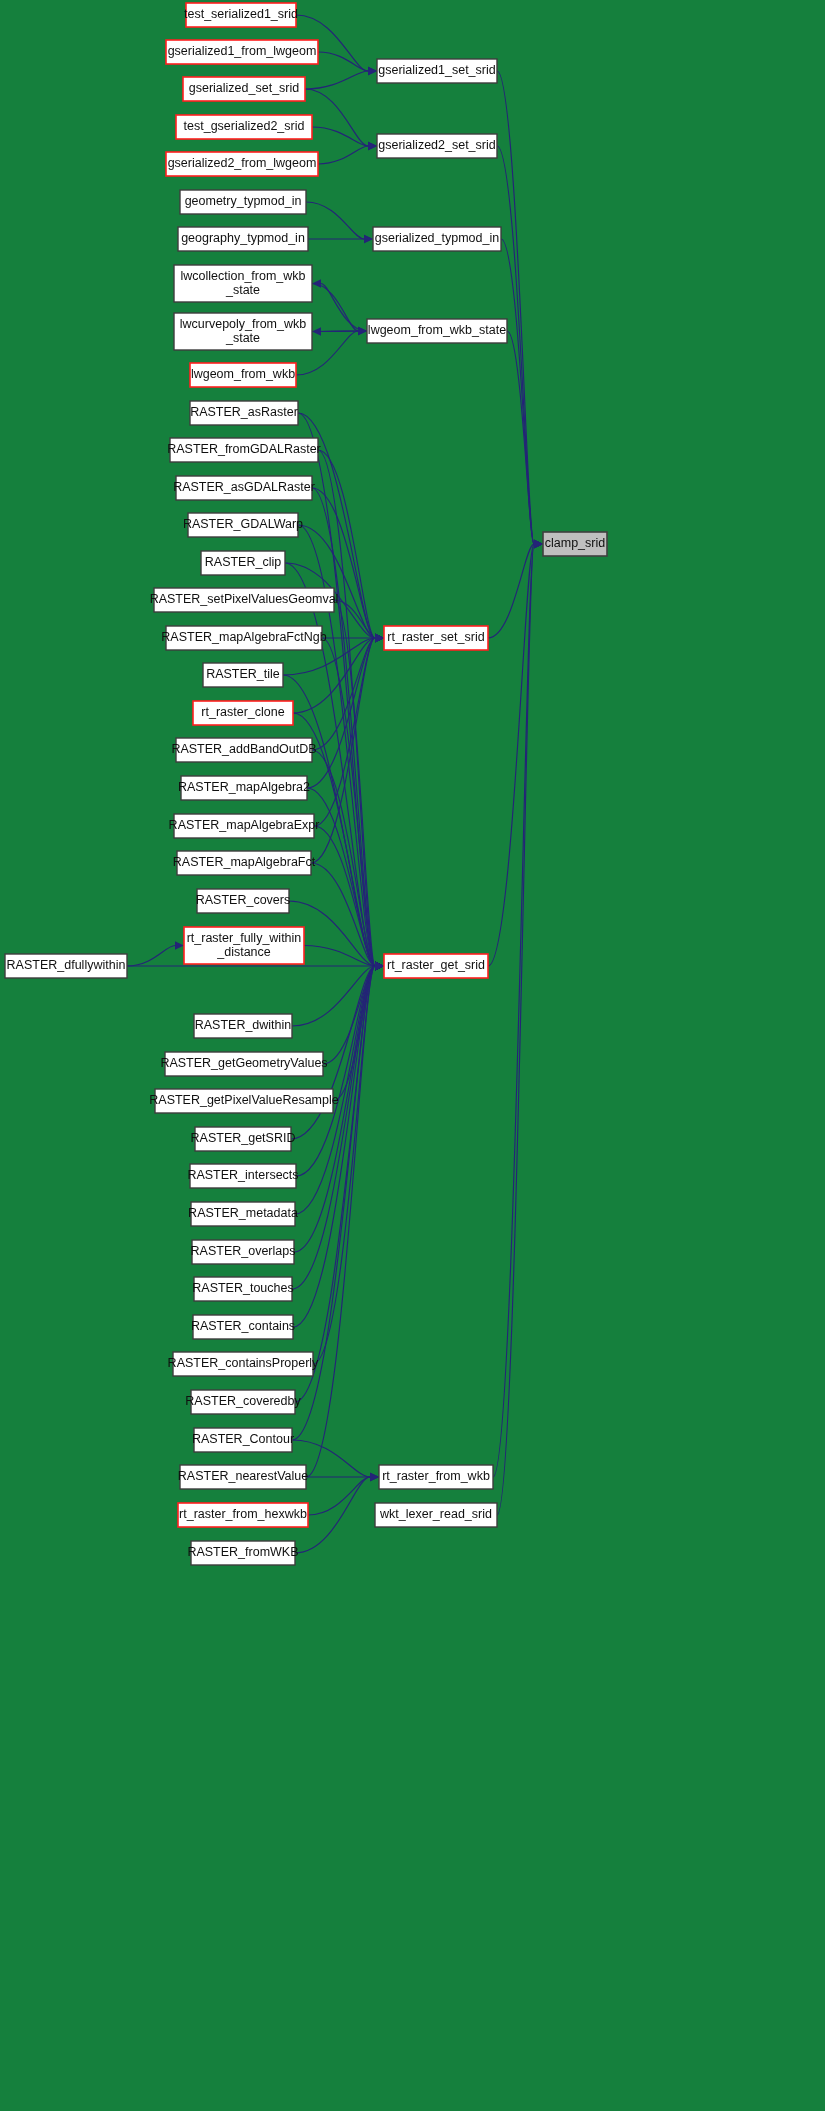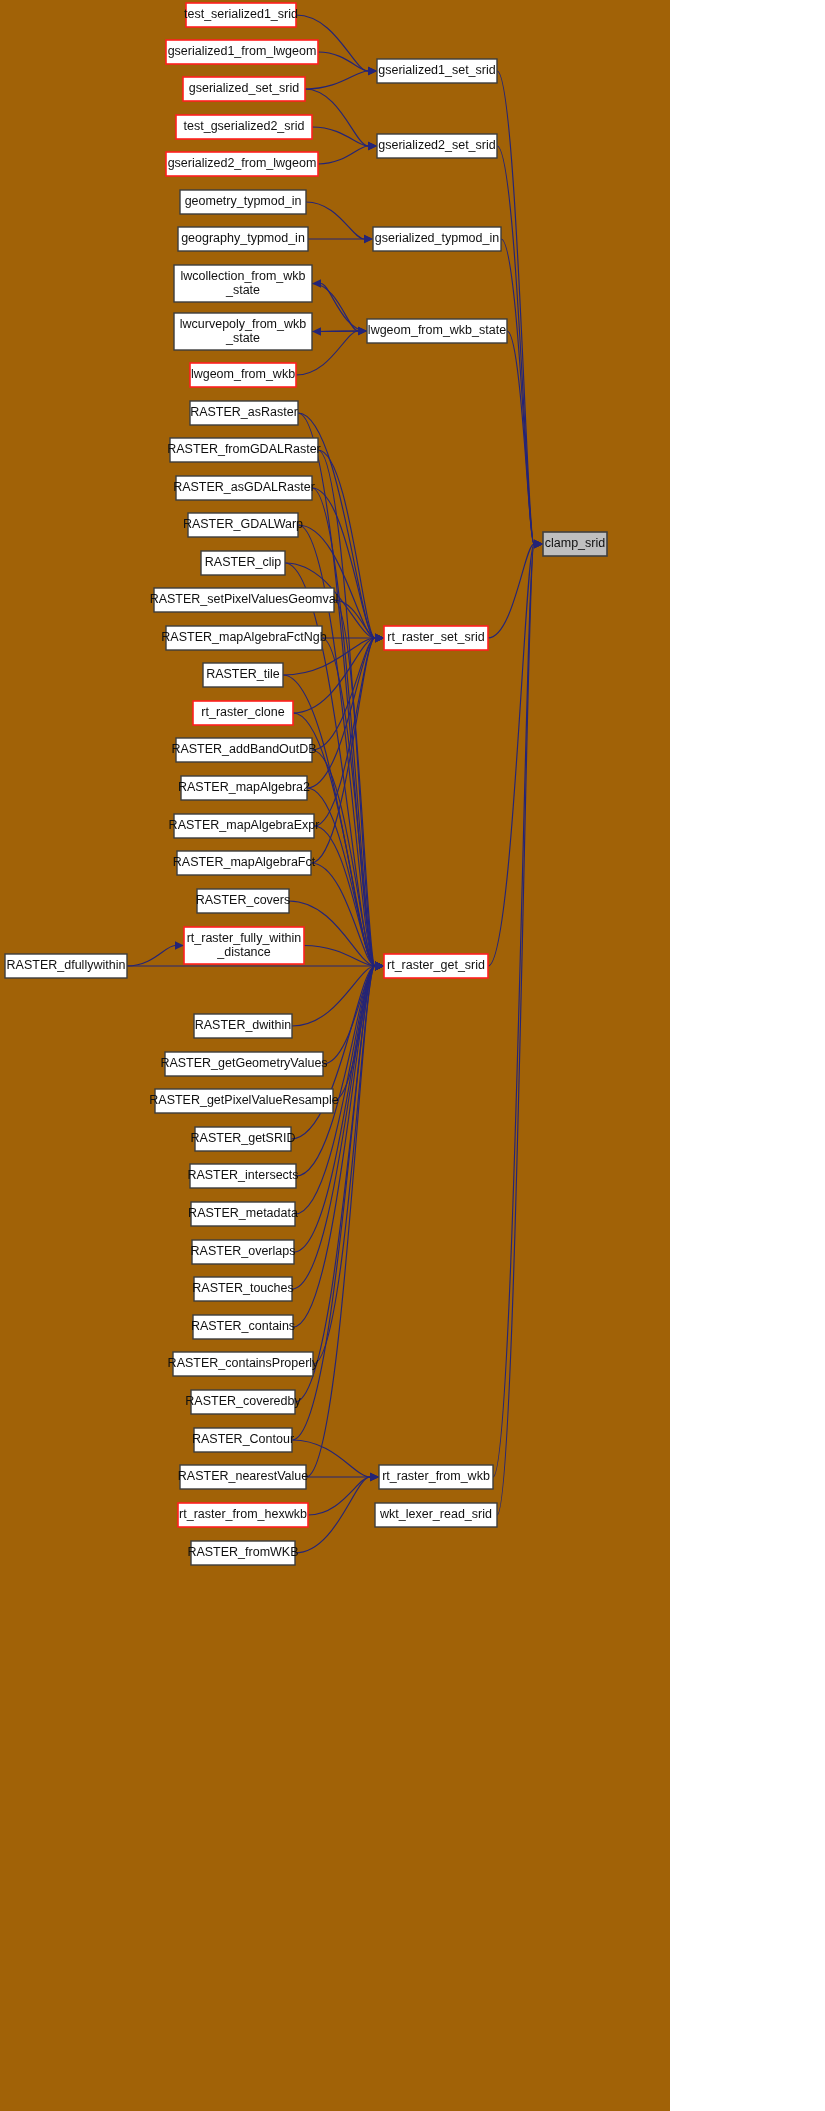--- a/index.html
+++ b/index.html
@@ -1,17 +1,17 @@
 <!DOCTYPE html>
 <html><head>
 <meta charset="utf-8">
 <style>
   html,body{margin:0;padding:0;background:#ffffff;}
   body{font-family:"Liberation Sans",sans-serif;}
-  #graph-root{position:relative;width:670px;height:2111px;overflow:hidden;background:#a16207;}
+  #graph-root{position:relative;width:825px;height:2111px;overflow:hidden;background:#15803d;}
   svg{display:block;}
   .node-box{fill:#ffffff;stroke:#3d3d3d;stroke-width:1.4;}
   .node-box.red{stroke:#ff2020;stroke-width:1.6;}
   .node-box.current{fill:#bfbfbf;stroke:#404040;stroke-width:1.6;}
   .node-label{font-family:"Liberation Sans",sans-serif;font-size:12.5px;fill:#101010;text-anchor:middle;dominant-baseline:middle;}
   .edge{fill:none;stroke:#242477;stroke-width:1.15;}
   .arrow-head{fill:#242477;stroke:none;}
 </style>
 </head>
 <body>

